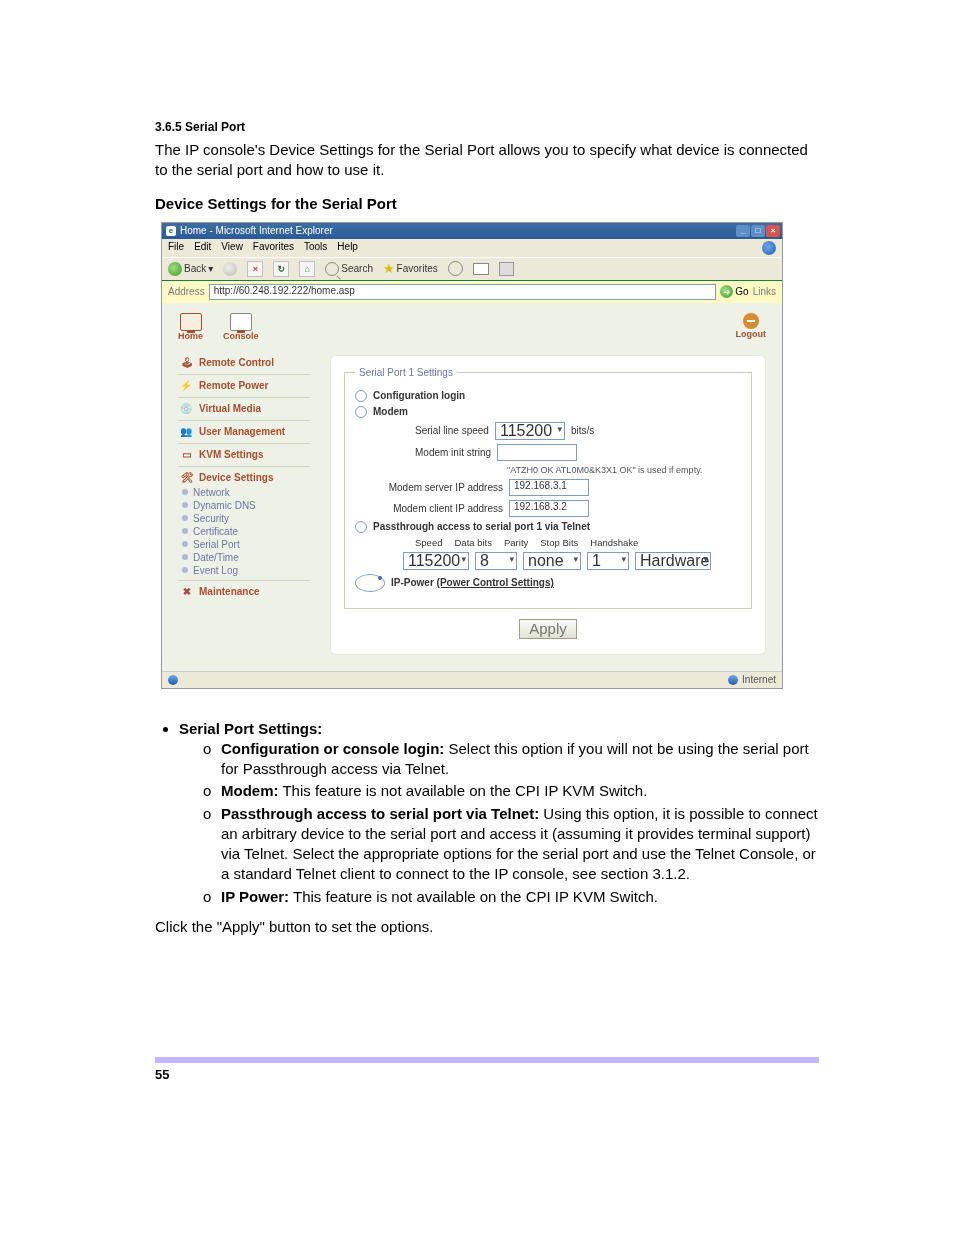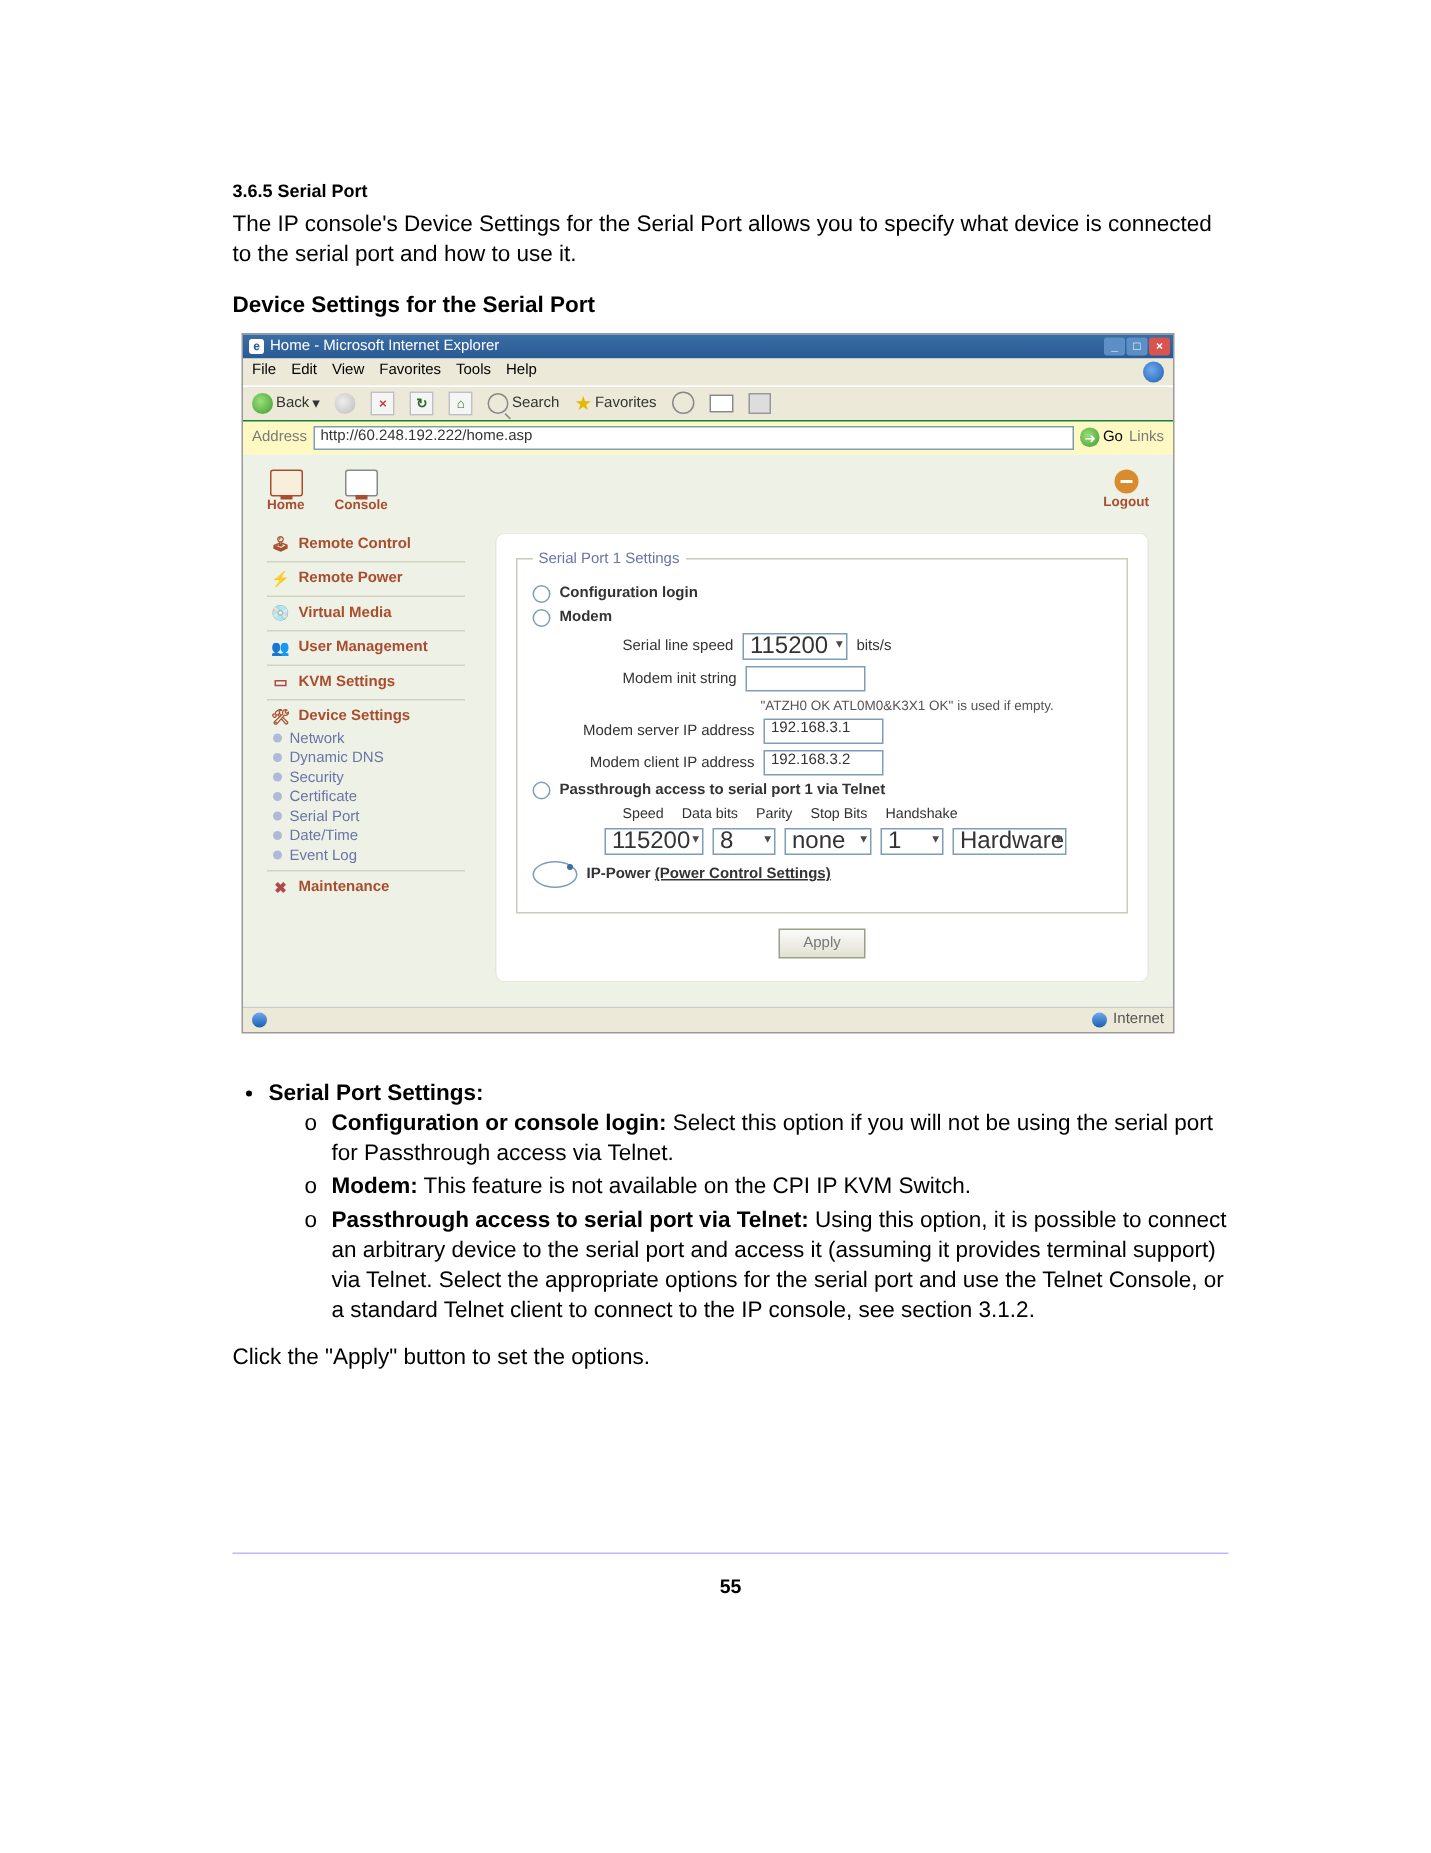--- a/index.html
+++ b/index.html
@@ -188,38 +188,38 @@
   .txt { height:15px;border:1px solid #7f9db9;background:#fff;font-size:10px;padding:0 4px;}
   .sel { height:16px;border:1px solid #7f9db9;background:#fff;font-size:16px;padding:0 14px 0 4px;position:relative;display:inline-flex;align-items:center;}
   .sel:after{content:'▾';position:absolute;right:2px;top:1px;font-size:9px;color:#4a4a4a;}
   .note { font-size:9px; color:#555; padding-left:4px;}
   .colhdr { font-size:9.5px; color:#333; margin:4px 0 2px 0; padding-left:60px; display:flex; gap:12px;}
   .apply-btn {
     margin:10px auto 0 auto;
     width:56px;height:18px;
     border:1px solid #9aa088;
     background:linear-gradient(#fafafa,#e2e2d2);
-    font-size:10px; color:#777;
+    font-size:15px; color:#777;
     display:flex;align-items:center;justify-content:center;
   }
   .link-u { text-decoration:underline; color:#333; }
 
   .ie-status { display:flex; height:16px; background:#ece9d8; border-top:1px solid #ccc; align-items:center; padding:0 6px; color:#555; font-size:10px;}
   .ie-status .inet { margin-left:auto; display:flex;align-items:center;gap:4px;}
   .inet-ico{width:10px;height:10px;border-radius:50%;background:linear-gradient(#6fa8ef,#1b5fb0);}
   .ie-status .eleft{width:10px;height:10px;border-radius:50%;background:linear-gradient(#6fa8ef,#1b5fb0);}
 
   
   ul.oul { list-style: disc; padding-left: 24px; margin:0 0 10px 0; font-size:15px; line-height:1.35;}
   ul.oul > li { margin-bottom:2px; }
   ul.osub { list-style: none; padding-left:24px; margin:0;}
   ul.osub > li { position:relative; padding-left:18px; margin-bottom:2px;}
   ul.osub > li:before { content:'o'; position:absolute; left:0; top:0;}
   .b { font-weight:bold; }
-  .footer { text-align:center; font-size:13px; border-top:1px solid #c4b5fd; margin-top:120px; padding-top:14px; font-weight:bold;}
+  .footer { text-align:left; font-size:13px; border-top:6px solid #c4b5fd; margin-top:120px; padding-top:4px; font-weight:bold;}
 </style>
 </head>
 <body>
 
 <div class="page">
 
   <div class="heading" data-interactable="false">3.6.5 Serial Port</div>
   <div class="para" data-interactable="false">The IP console's Device Settings for the Serial Port allows you to specify what device is connected to the serial port and how to use it.</div>
   <div class="subhead" data-interactable="false">Device Settings for the Serial Port</div>
 
@@ -441,20 +441,21 @@
     </div>
   </div>
 
   <ul class="oul">
     <li>
       <span class="b" data-interactable="false">Serial Port Settings:</span>
       <ul class="osub">
         <li data-interactable="false"><span class="b" data-interactable="false">Configuration or console login:</span><span data-interactable="false"> Select this option if you will not be using the serial port for Passthrough access via Telnet.</span></li>
         <li data-interactable="false"><span class="b" data-interactable="false">Modem:</span><span data-interactable="false"> This feature is not available on the CPI IP KVM Switch.</span></li>
         <li data-interactable="false"><span class="b" data-interactable="false">Passthrough access to serial port via Telnet:</span><span data-interactable="false"> Using this option, it is possible to connect an arbitrary device to the serial port and access it (assuming it provides terminal support) via Telnet. Select the appropriate options for the serial port and use the Telnet Console, or a standard Telnet client to connect to the IP console, see section 3.1.2.</span></li>
+        <li data-interactable="false"><span class="b" data-interactable="false">IP Power:</span><span data-interactable="false"> This feature is not available on the CPI IP KVM Switch.</span></li>
       </ul>
     </li>
   </ul>
 
   <div class="para" data-interactable="false">Click the "Apply" button to set the options.</div>
 
   <div class="footer" data-interactable="false">55</div>
 </div>
 
 </body></html>

